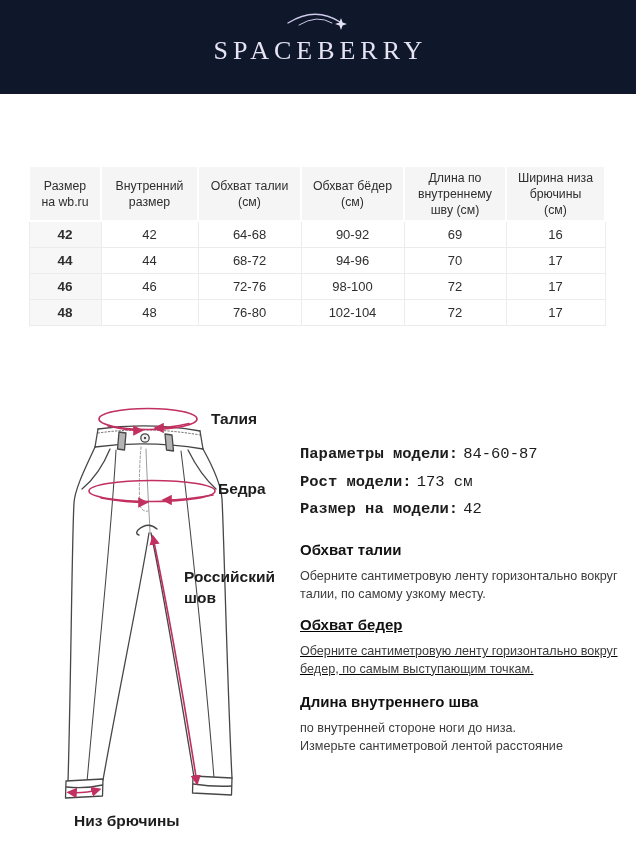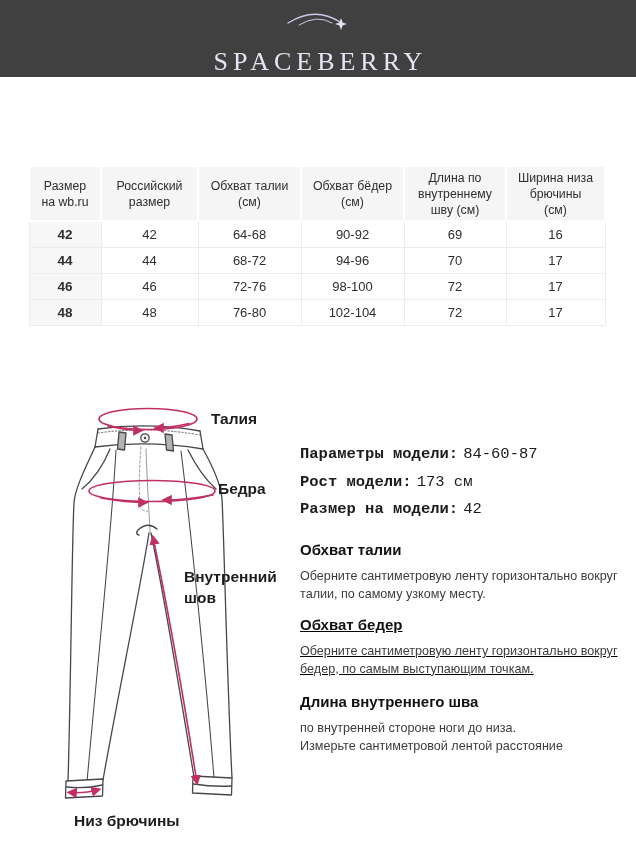--- a/index.html
+++ b/index.html
@@ -1,21 +1,21 @@
 <!DOCTYPE html>
 <html lang="ru"><head>
 <meta charset="utf-8">
 <style>
   * { margin:0; padding:0; box-sizing:border-box; }
   body { background:#fff; font-family:"Liberation Sans", sans-serif; }
   .page { position:relative; width:636px; height:848px; background:#ffffff; overflow:hidden; margin:0 auto; }
 
   
-  .header { position:absolute; left:0; top:0; width:636px; height:77px; background:#404040;
-            display:flex; align-items:flex-end; justify-content:center; }
+  .header { position:absolute; left:0; top:0; width:636px; height:94px; background:#0f172a;
+            display:flex; align-items:center; justify-content:center; }
   .logo { position:relative; color:#e6e3f3; font-family:"Liberation Serif", serif;
           font-size:26px; letter-spacing:5px; font-weight:400; margin-top:8px; padding-left:5px; }
   .comet { position:absolute; left:285px; top:7px; }
 
   
   .size-table-wrap { position:absolute; left:28px; top:165px; }
   table.size-table { border-collapse:collapse; table-layout:fixed; width:576px; }
   table.size-table th { background:#f5f5f5; border:2px solid #ffffff; font-weight:400;
         color:#2e2e2e; font-size:12.3px; line-height:16px; height:55px;
         white-space:pre-line; text-align:center; vertical-align:middle; padding:2px 3px; }
@@ -62,21 +62,21 @@
           <col style="width:97px">
           <col style="width:103px">
         <col style="width:103px">
           <col style="width:102px">
           <col style="width:99px">
       </colgroup>
       <thead>
         <tr>
           <th>Размер
 на wb.ru</th>
-          <th>Российский
+          <th>Внутренний
 размер</th>
           <th>Обхват талии
 (см)</th>
           <th>Обхват бёдер
 (см)</th>
           <th>Длина по
 внутреннему
 шву (см)</th>
           <th>Ширина низа
 брючины
@@ -169,21 +169,21 @@
       <ellipse cx="107" cy="101" rx="63" ry="10.5"></ellipse>
       <path d="M 56,108 Q 82,112.5 101,112.5" marker-end="url(#arr)"></path>
       <path d="M 168,105 Q 141,110 119,110" marker-end="url(#arr)"></path>
       <path d="M 108,147 C 121,210 139,310 152,393" marker-start="url(#arr)" marker-end="url(#arr)"></path>
       <path d="M 24,402.5 Q 40,403.5 54,399.5" marker-start="url(#arr)" marker-end="url(#arr)"></path>
     </g>
   </svg>
 
   <div class="diag-label lbl-waist">Талия</div>
   <div class="diag-label lbl-hips">Бедра</div>
-  <div class="diag-label lbl-inseam">Внутренний шов</div>
+  <div class="diag-label lbl-inseam">Российский шов</div>
   <div class="diag-label lbl-bottom">Низ брючины</div>
 
   <div class="right-col">
 
     <div class="model-info">
       <div class="row">
         <span class="b">Параметры модели:</span><span>84-60-87</span>
       </div>
       <div class="row">
         <span class="b">Рост модели:</span><span>173 см</span>

